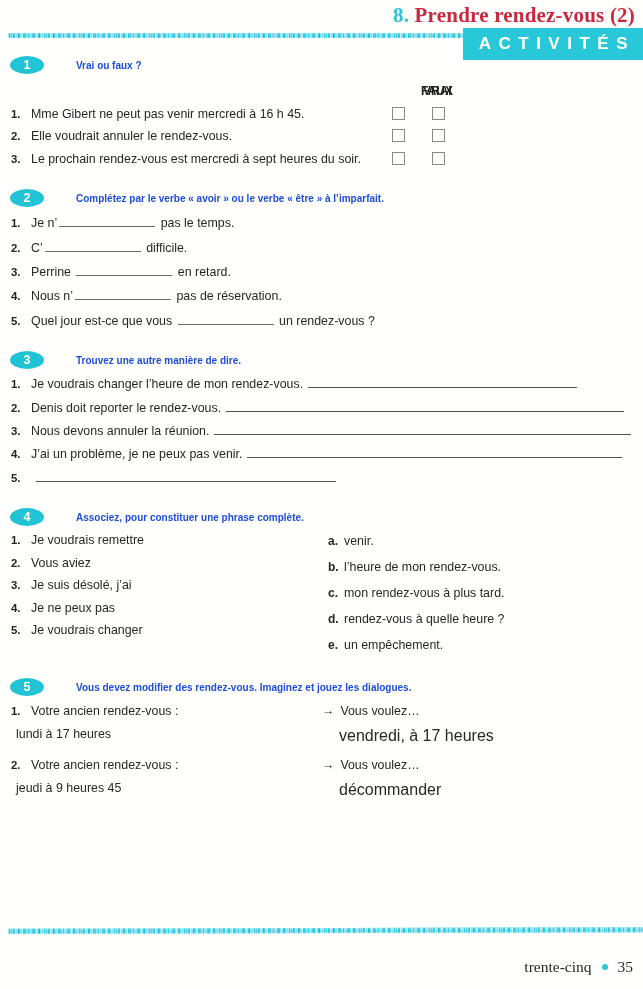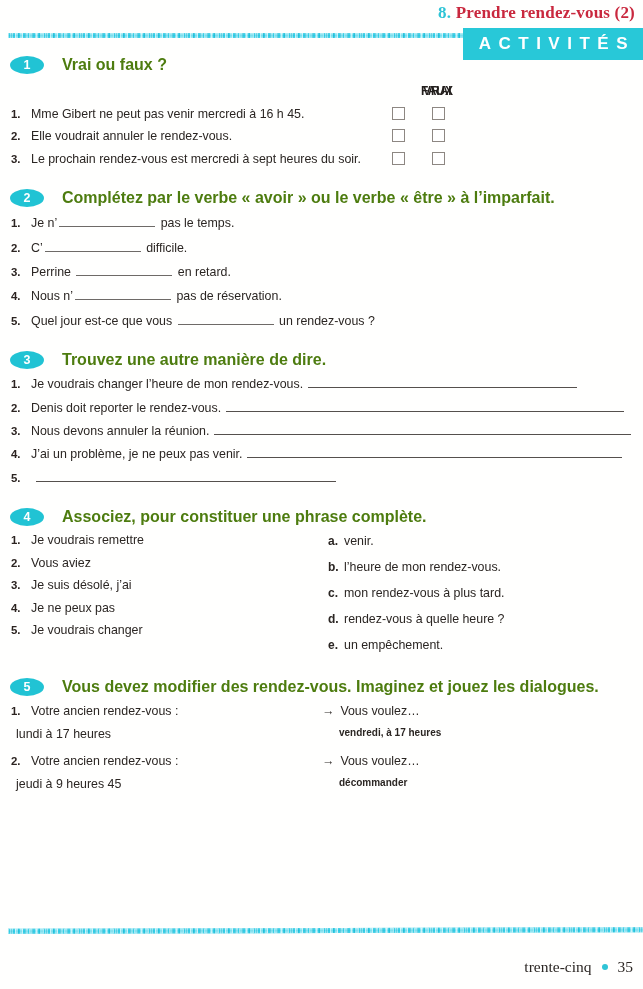--- a/index.html
+++ b/index.html
@@ -20,21 +20,21 @@
   .page-header {
     position: relative;
     height: 56px;
   }
   .chapter-title {
     position: absolute;
     right: 8px;
     top: 3px;
     font-family: "Liberation Serif", serif;
     font-weight: bold;
-    font-size: 17px;
+    font-size: 21px;
     letter-spacing: 0.2px;
     white-space: nowrap;
     color: #c9283e;
   }
   .chapter-title .chapter-num {
     color: #2fc4d6;
   }
 
   .rule-top {
     position: absolute;
@@ -85,23 +85,23 @@
     font-weight: bold;
     font-size: 12.5px;
     display: flex;
     align-items: center;
     justify-content: center;
     flex: none;
     margin-left: 10px;
   }
   .ex-title {
     font-weight: bold;
-    font-size: 16px;
-    margin-left: 18px;
-    color: #4d7c0f;
+    font-size: 10px;
+    margin-left: 32px;
+    color: #1d4ed8;
     white-space: nowrap;
   }
 
   .ex-items {
     margin-top: 8px;
   }
   .item {
     display: flex;
     align-items: baseline;
     font-size: 12.4px;
@@ -190,21 +190,21 @@
     font-weight: bold;
     font-size: 12px;
     padding-left: 6px;
   }
 
   .dlg-row { margin-bottom: 13px; }
   .dlg-line1 { display: flex; align-items: baseline; font-size: 12.4px; }
   .dlg-line2 { font-size: 12.4px; margin-top: 9px; padding-left: 16px; }
   .dlg-right-1 { display: flex; align-items: baseline; font-size: 12.4px; }
   .arrow { margin-right: 6px; }
-  .dlg-right-2 { font-size: 10px; margin-top: 9px; padding-left: 17px; font-weight: bold; }
+  .dlg-right-2 { font-size: 16px; margin-top: 9px; padding-left: 17px; }
 
   
   .rule-bottom {
     position: absolute;
     left: 8px;
     right: 0px;
     bottom: 56px;
     height: 5px;
     background: #7fe0ef;
     background-image:

